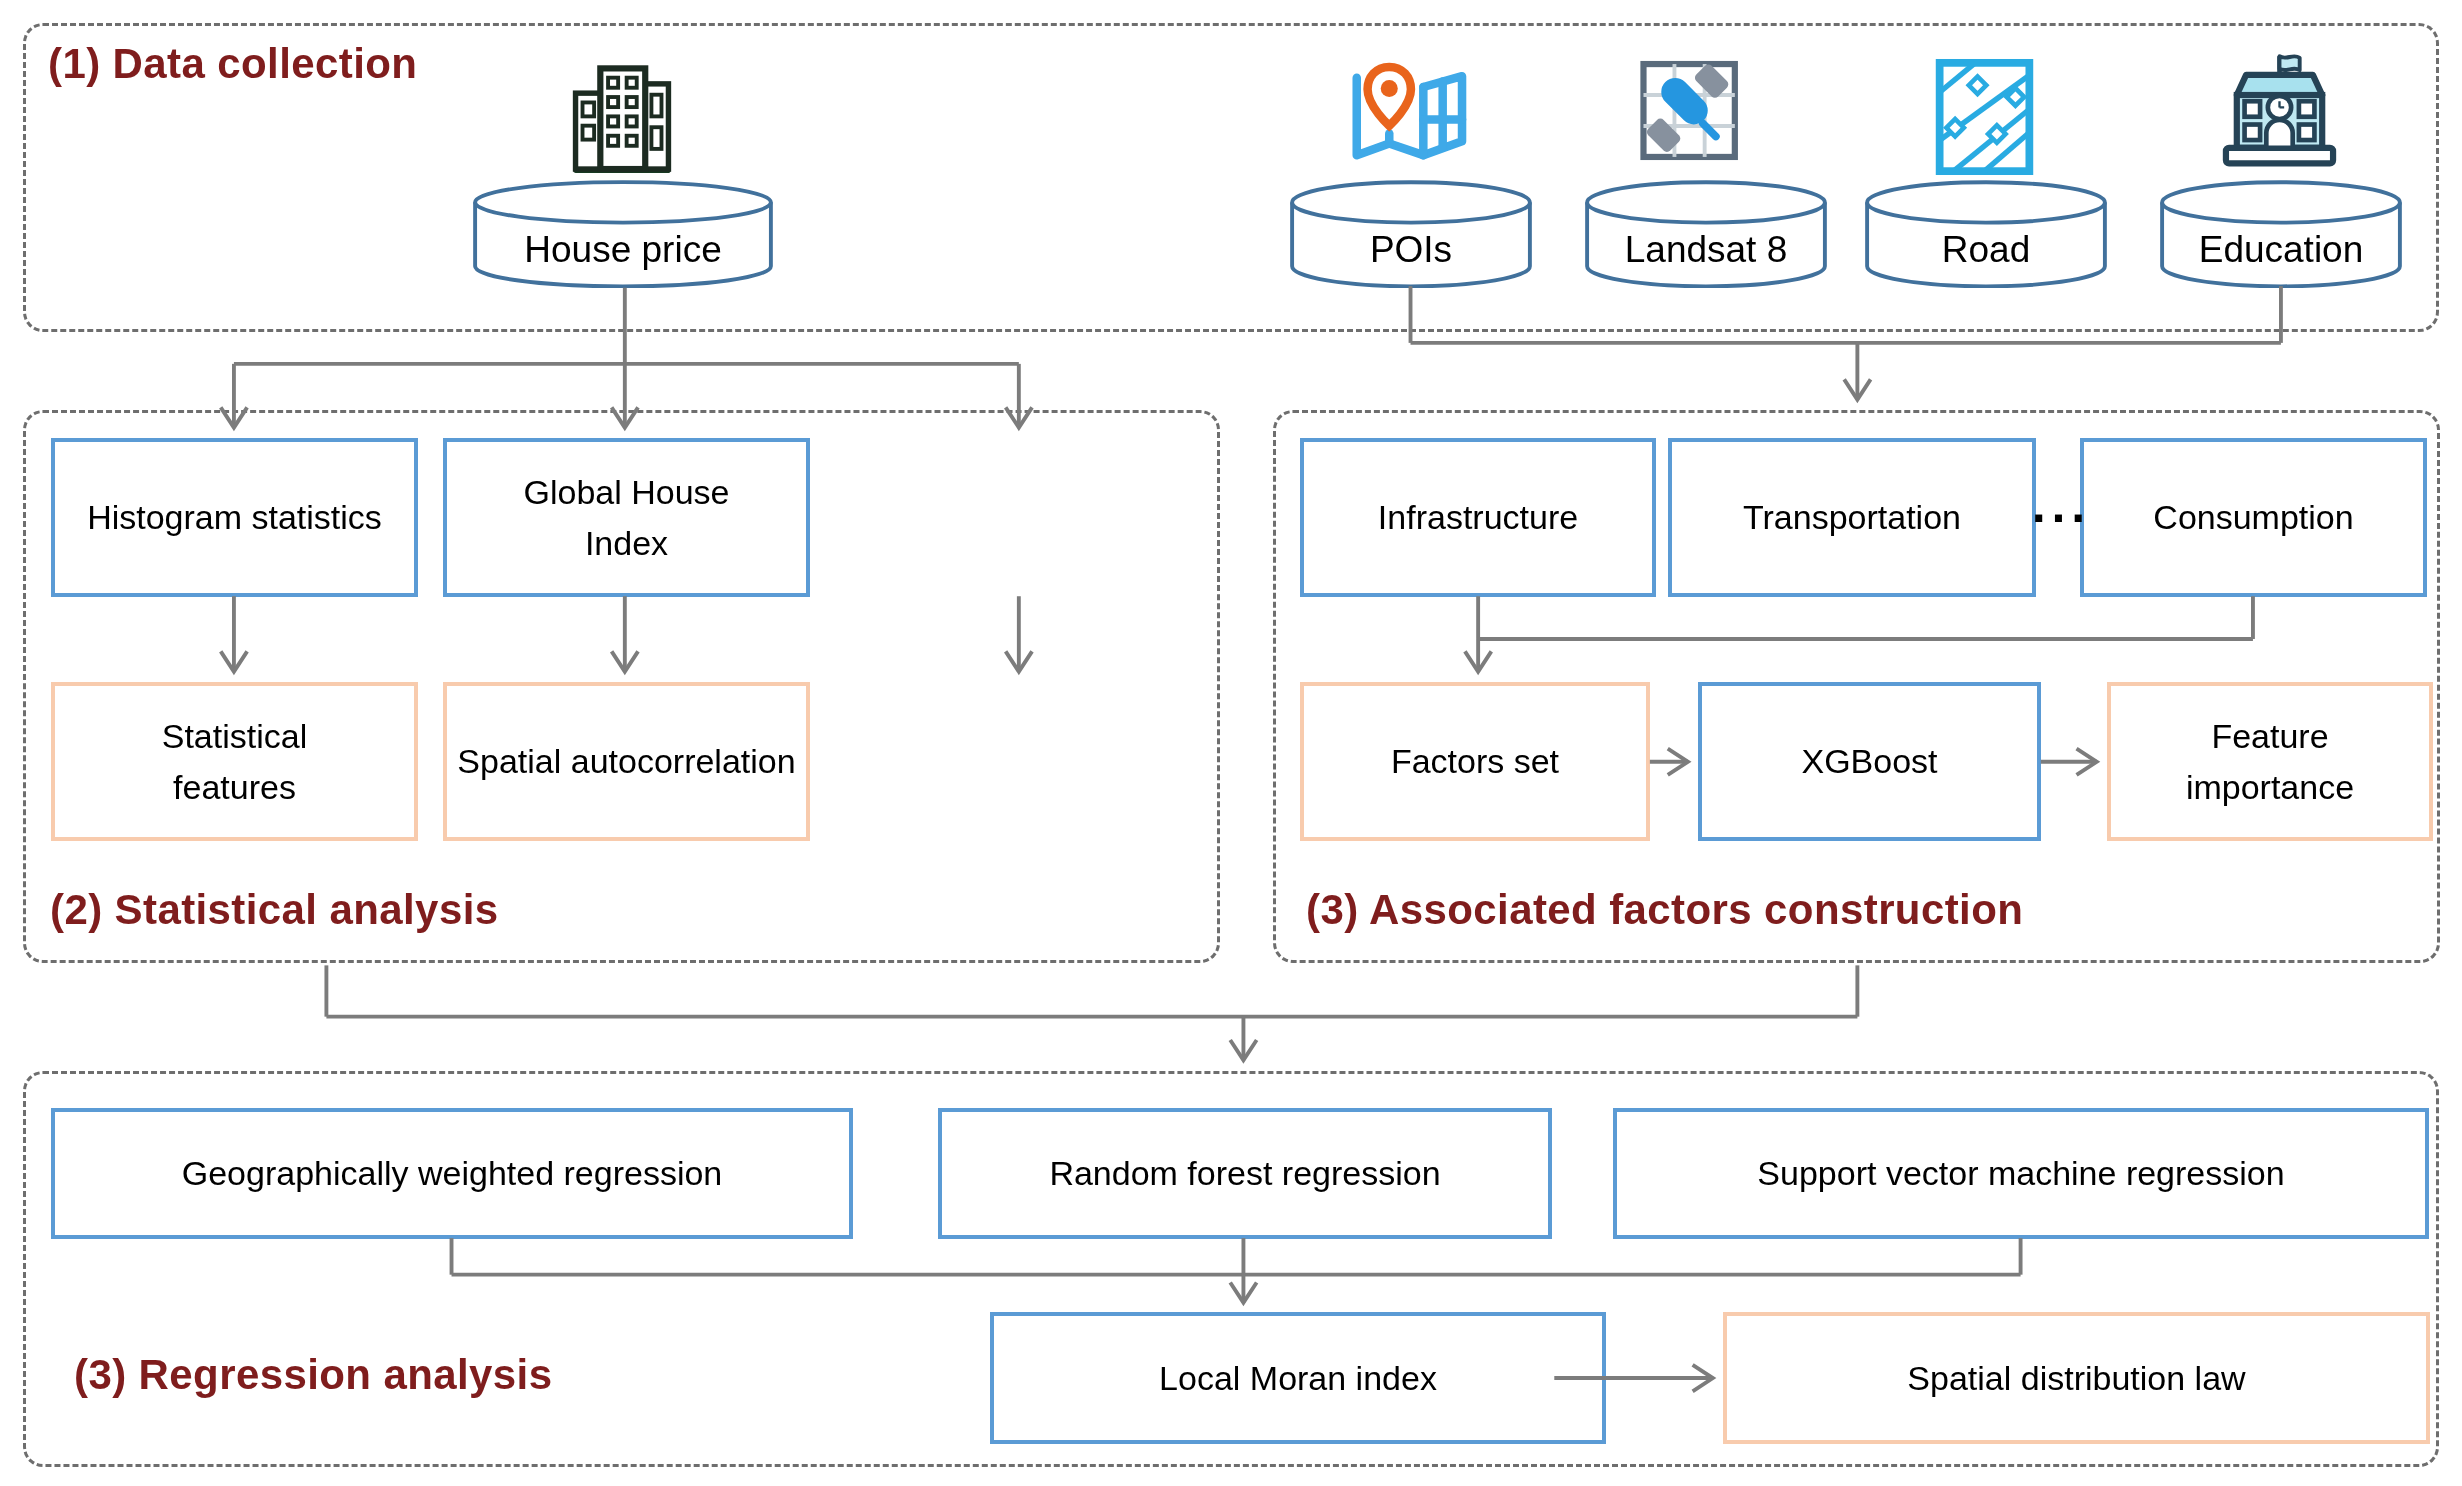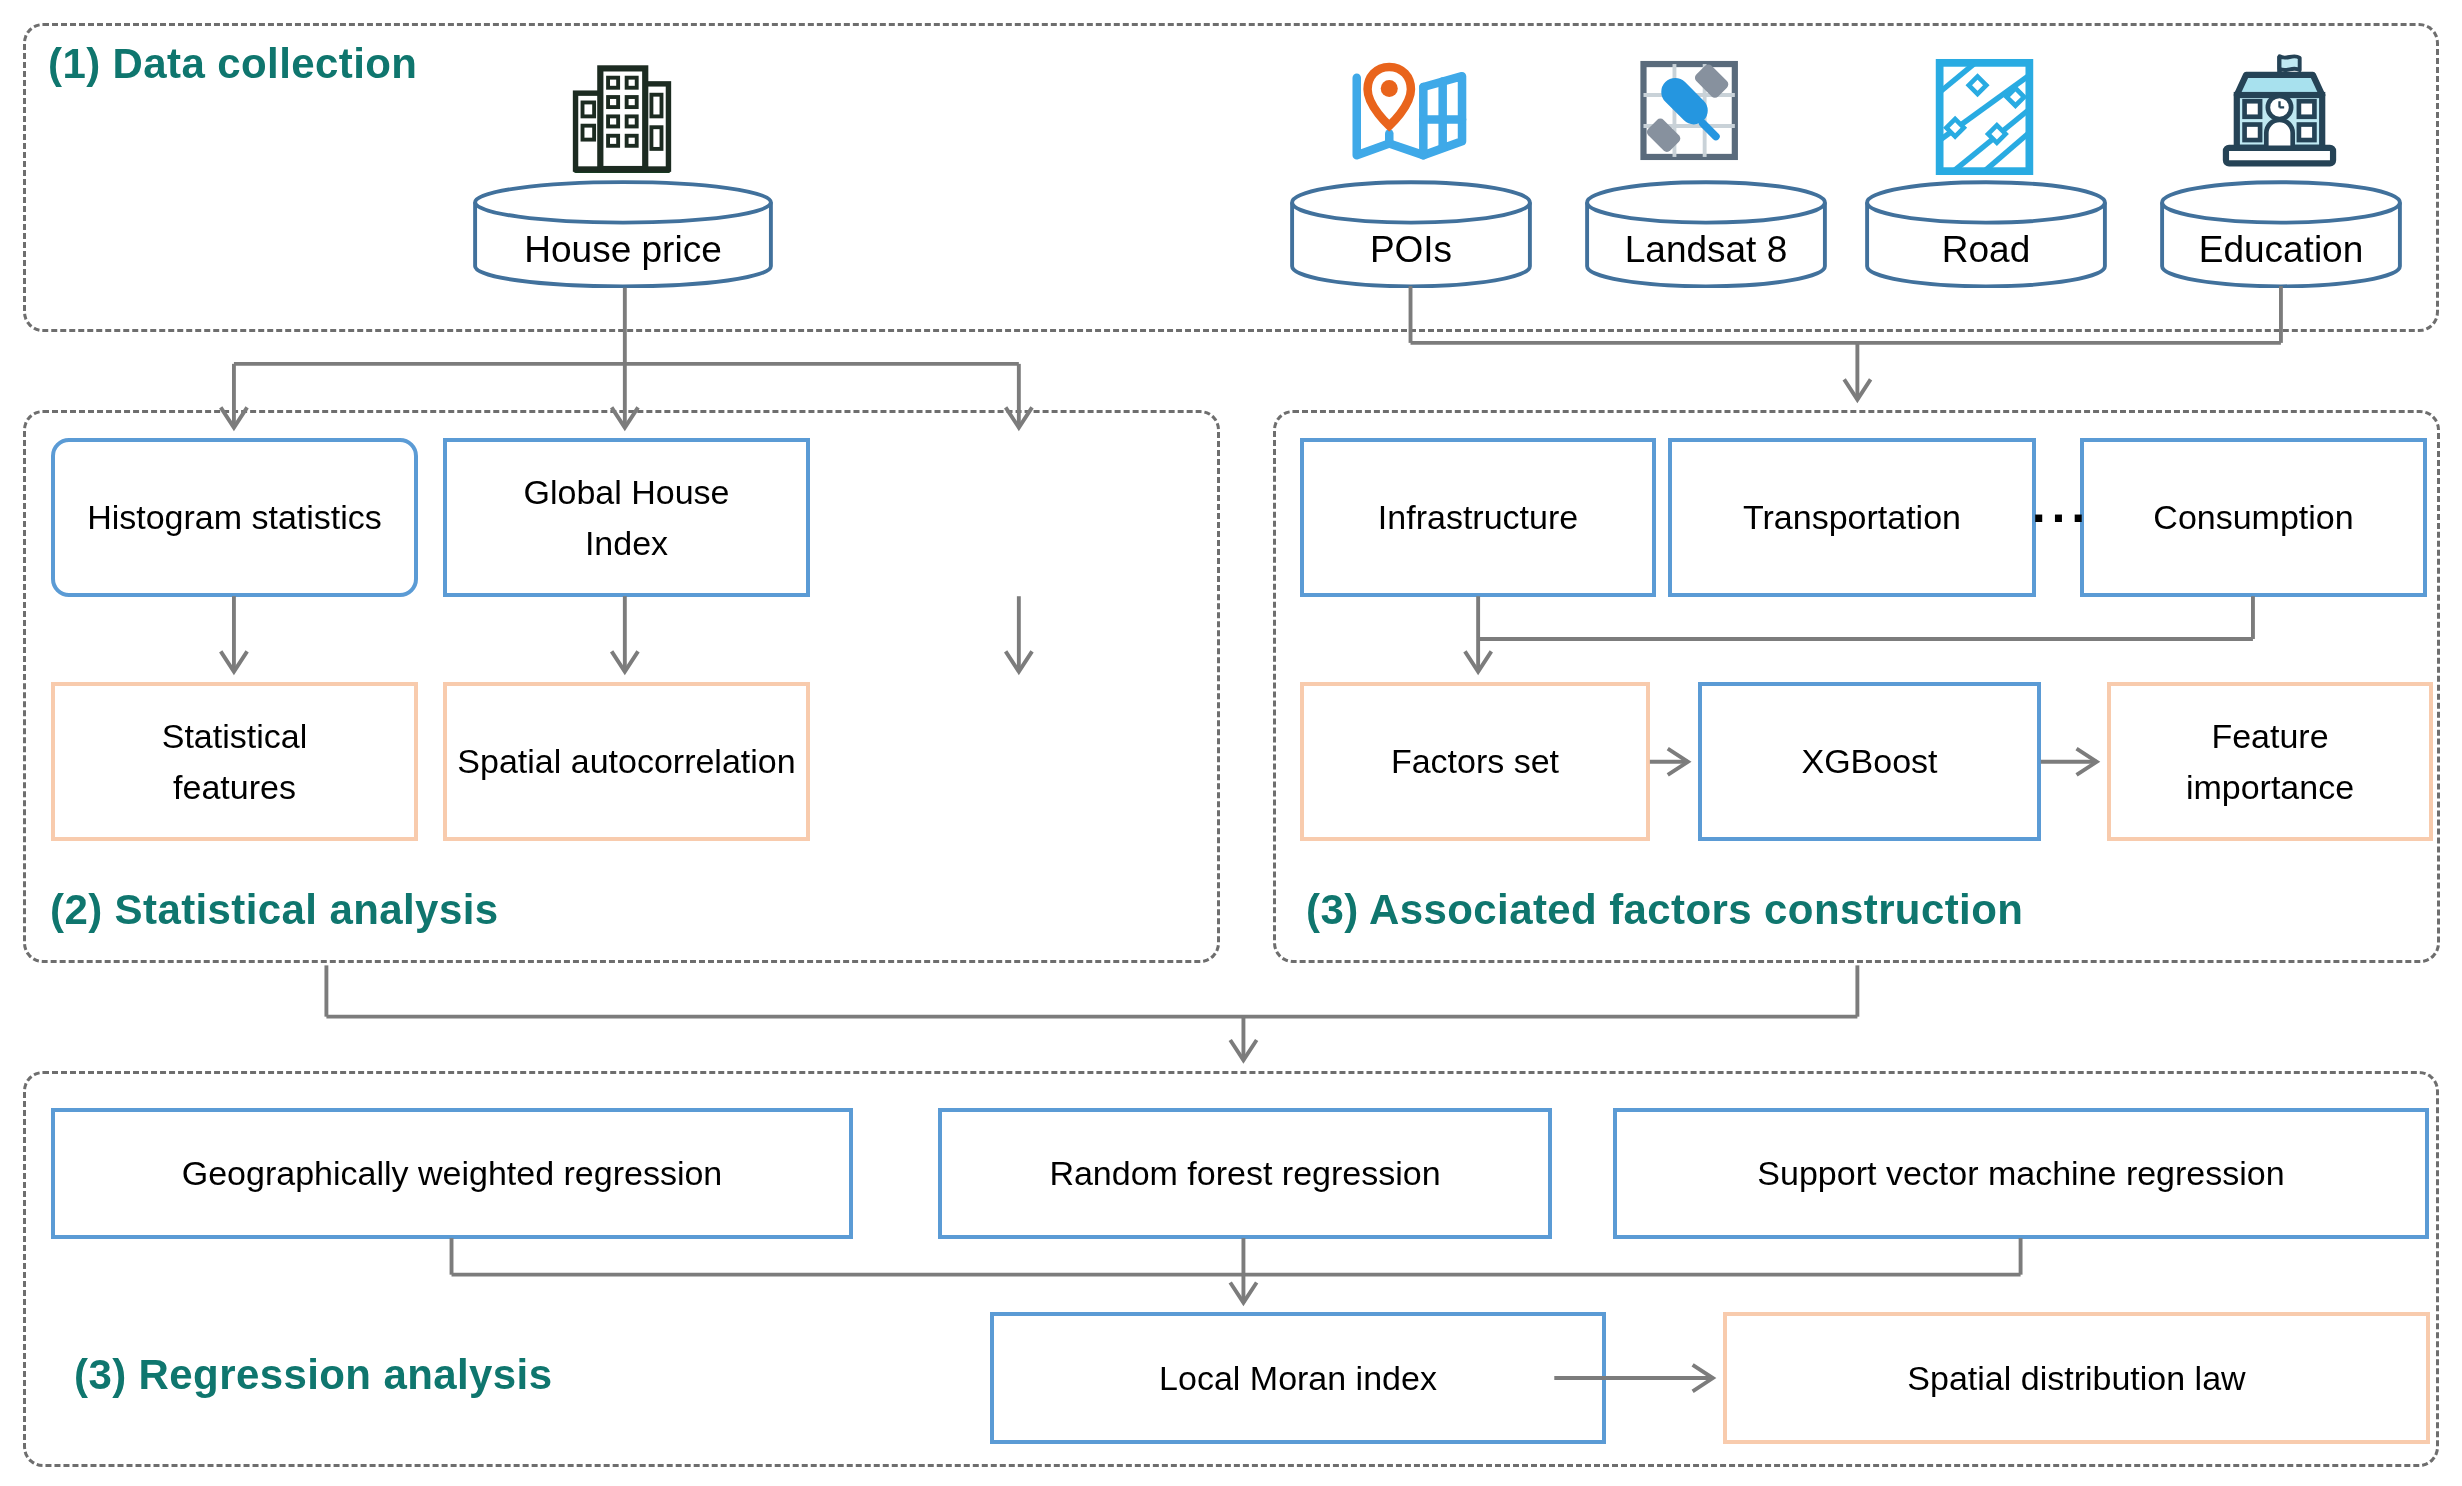--- a/index.html
+++ b/index.html
@@ -5,32 +5,32 @@
   html,body{margin:0;padding:0;background:#fff;}
   .canvas{
     position:relative;width:2462px;height:1487px;background:#fff;
     font-family:"Liberation Sans",sans-serif;color:#000;overflow:hidden;
   }
   .section{
     position:absolute;border:3.1px dashed #6E6E6E;border-radius:20px;
     box-sizing:border-box;z-index:1;background:transparent;
   }
   .sec-title{
-    position:absolute;color:#0f766e;font-weight:bold;font-size:42px;
+    position:absolute;color:#7f1d1d;font-weight:bold;font-size:42px;
     white-space:nowrap;z-index:2;letter-spacing:0.4px;
   }
   .box{
     position:absolute;background:#fff;box-sizing:border-box;display:flex;
     align-items:center;justify-content:center;text-align:center;
     font-size:34px;line-height:1.5;z-index:2;
   }
   .blue{border:4.7px solid #5B9BD5;}
   .orange{border:4.7px solid #F8CBAD;}
   .pad-lg{padding:0 47px;}
-  .pad-md{padding:4px 23px;border-radius:18px;}
+  .pad-md{padding:4px 23px;}
   .dots{
     position:absolute;display:flex;align-items:center;justify-content:center;
     font-size:50px;font-weight:bold;z-index:3;letter-spacing:3.1px;
   }
   .cyl{position:absolute;z-index:2;}
   .cyl-label{
     position:absolute;left:4.7px;right:4.7px;top:37px;bottom:4.7px;display:flex;
     align-items:center;justify-content:center;font-size:37px;white-space:nowrap;
   }
   .icon{position:absolute;z-index:2;}

